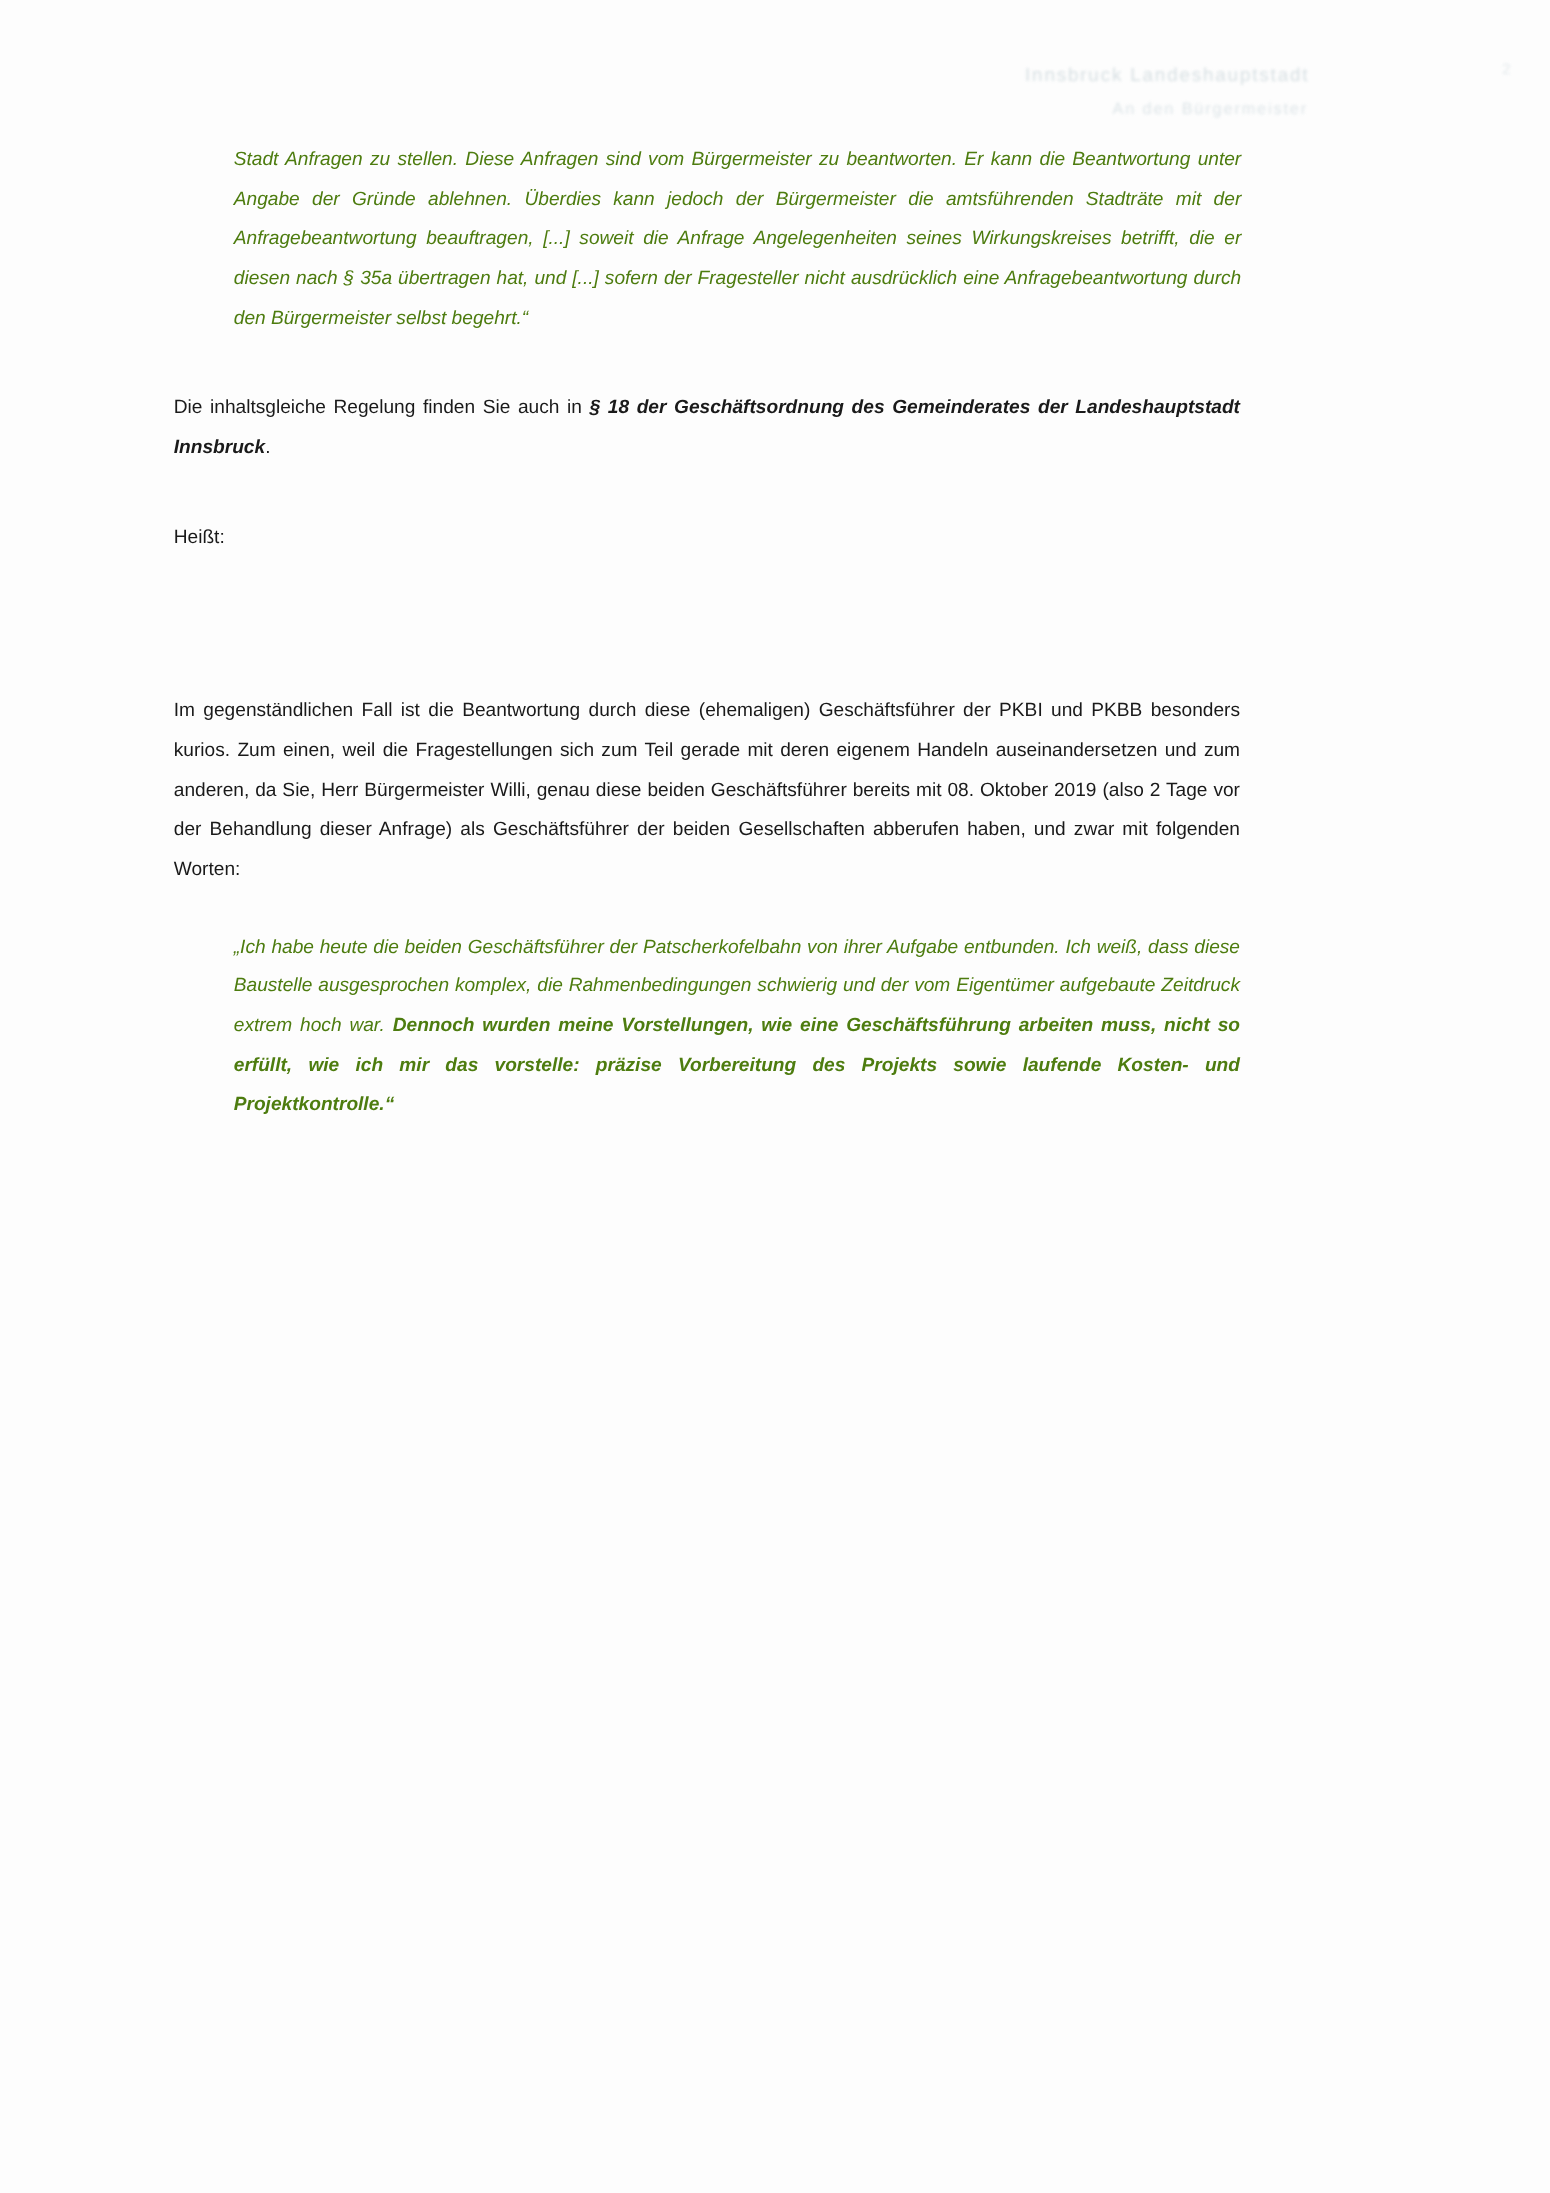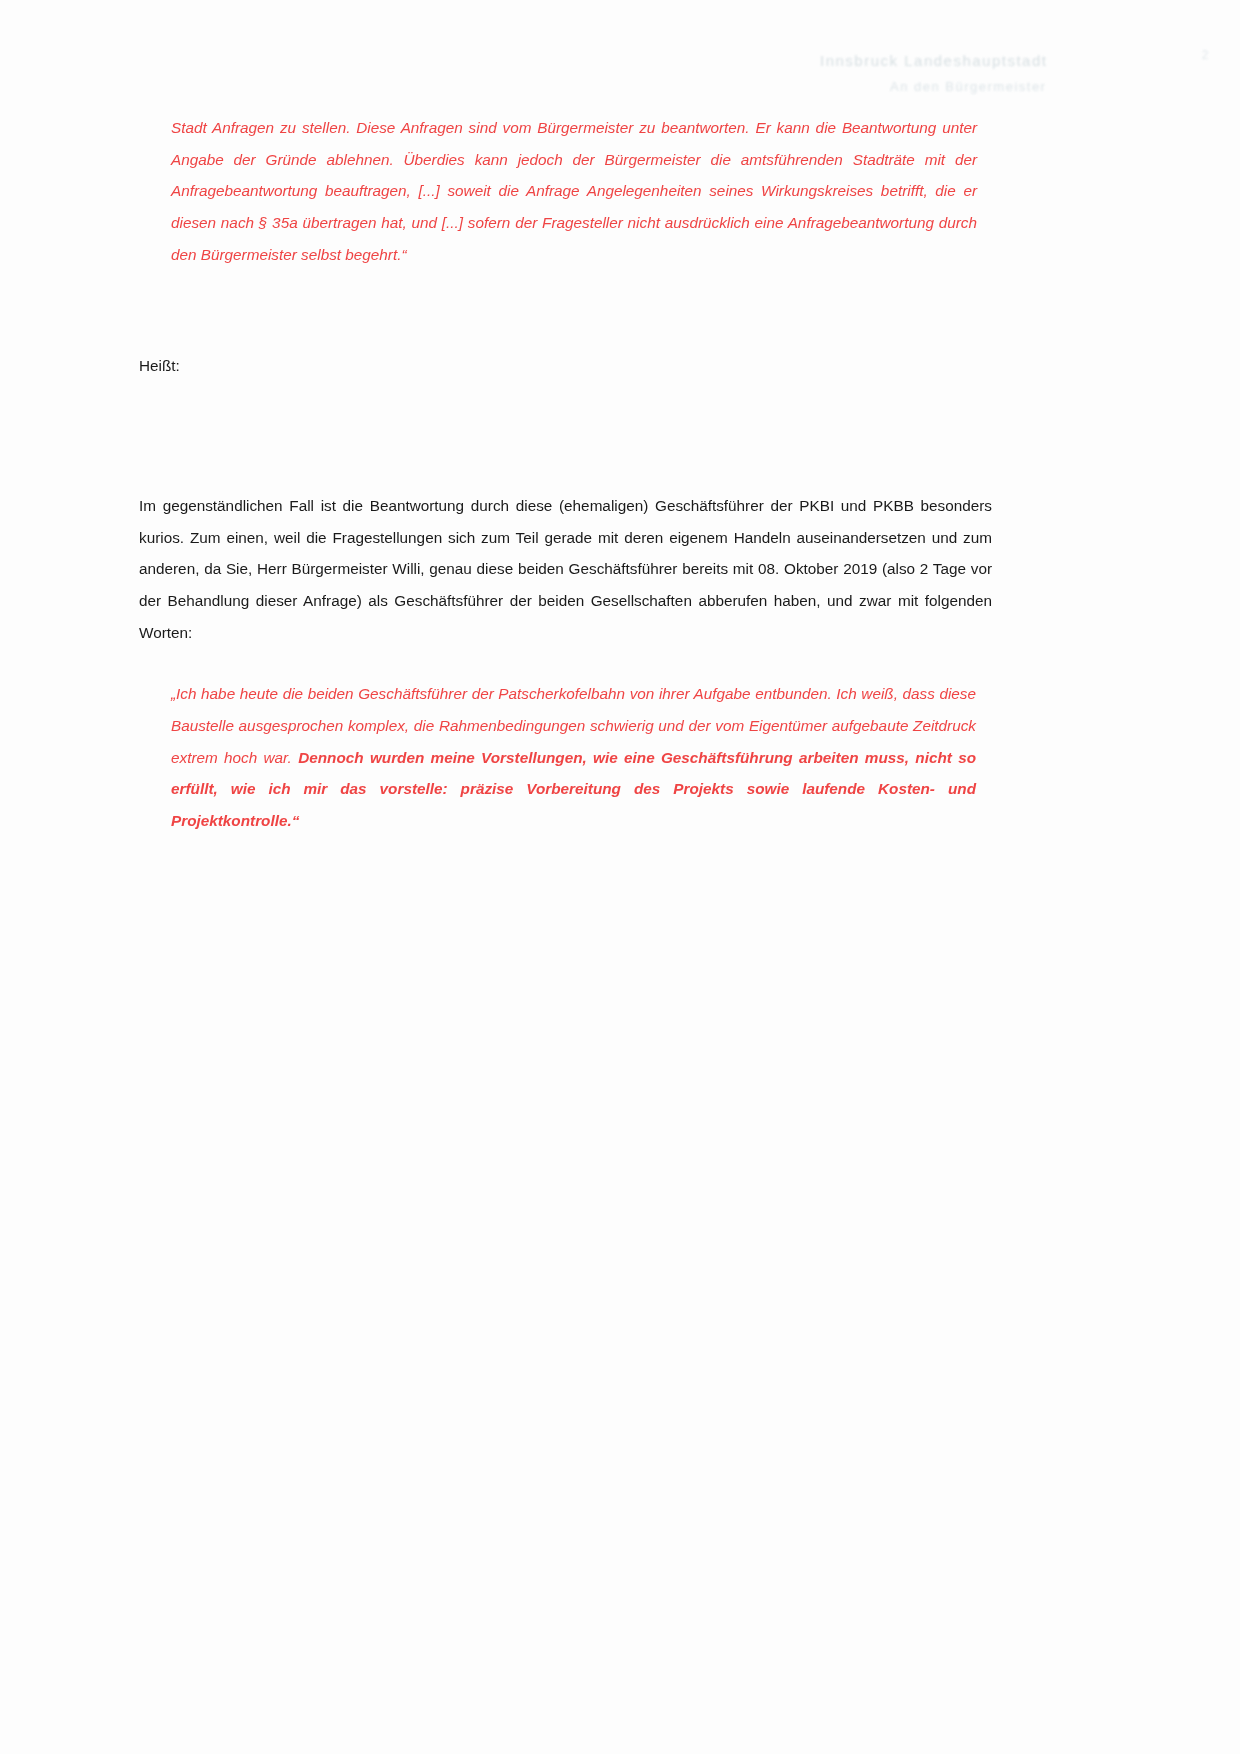--- a/index.html
+++ b/index.html
@@ -60,24 +60,24 @@
 
   p {
     margin: 0;
     font-size: 15.3px;
     line-height: 2.07;
     text-align: justify;
     text-justify: inter-word;
   }
 
   .quote {
-    margin-left: 32px;
+    margin-left: 48px;
     width: 805px;
     font-style: italic;
-    color: #ef4444;
+    color: #4d7c0f;
   }
   .quote.q1 { width: 806px; }
 
   .gap-sm { height: 18px; }
   .gap-md { height: 30px; }
   .gap-lg { height: 40px; }
   .italic { font-style: italic; }
   .bi { font-weight: bold; font-style: italic; }
 
   .block-bold { font-weight: bold; }
@@ -95,20 +95,21 @@
     <span class="wm2">An den Bürgermeister</span>
     <span class="wm3">2</span>
   </div>
 
   <div class="content">
 
     <p class="quote q1"><span class="italic">Stadt Anfragen zu stellen. Diese Anfragen sind vom Bürgermeister zu beantworten. Er kann die Beantwortung unter Angabe der Gründe ablehnen. </span><span class="italic">Überdies kann jedoch der Bürgermeister die amtsführenden Stadträte mit der Anfragebeantwortung beauftragen, [...] soweit die Anfrage Angelegenheiten seines Wirkungskreises betrifft, die er diesen nach § 35a übertragen hat, und [...] sofern der Fragesteller nicht ausdrücklich eine Anfragebeantwortung durch den Bürgermeister selbst begehrt.“</span></p>
 
     <div class="gap-lg"></div>
 
+    <p><span>Die inhaltsgleiche Regelung finden Sie auch in </span><span class="bi">§ 18 der Geschäftsordnung des Gemeinderates der Landeshauptstadt Innsbruck</span><span>.</span></p>
 
     <div class="gap-lg"></div>
 
     <p class="lastline">Heißt:</p>
 
     <div class="gap-sm"></div>
 
 
     <div class="gap-md"></div>
 

